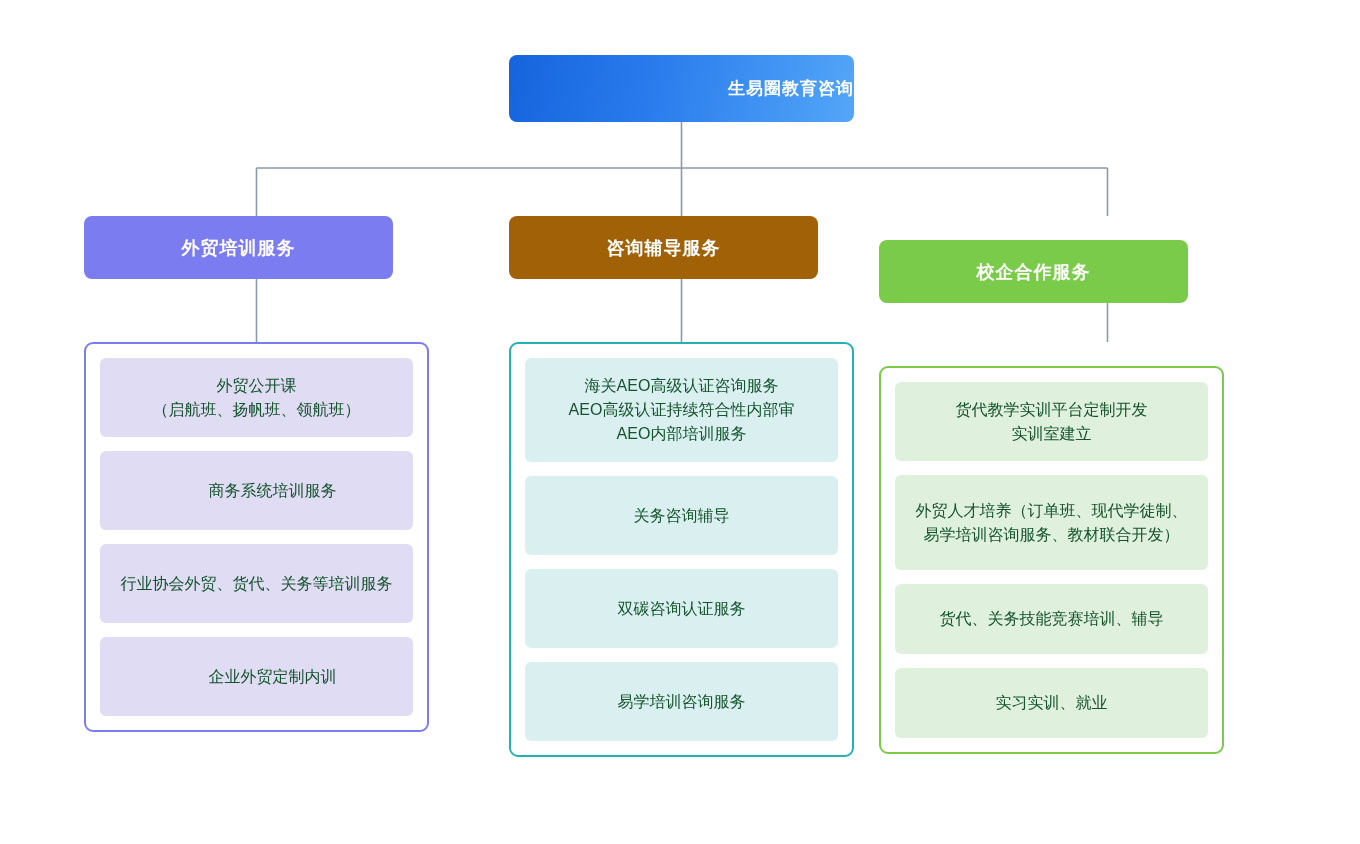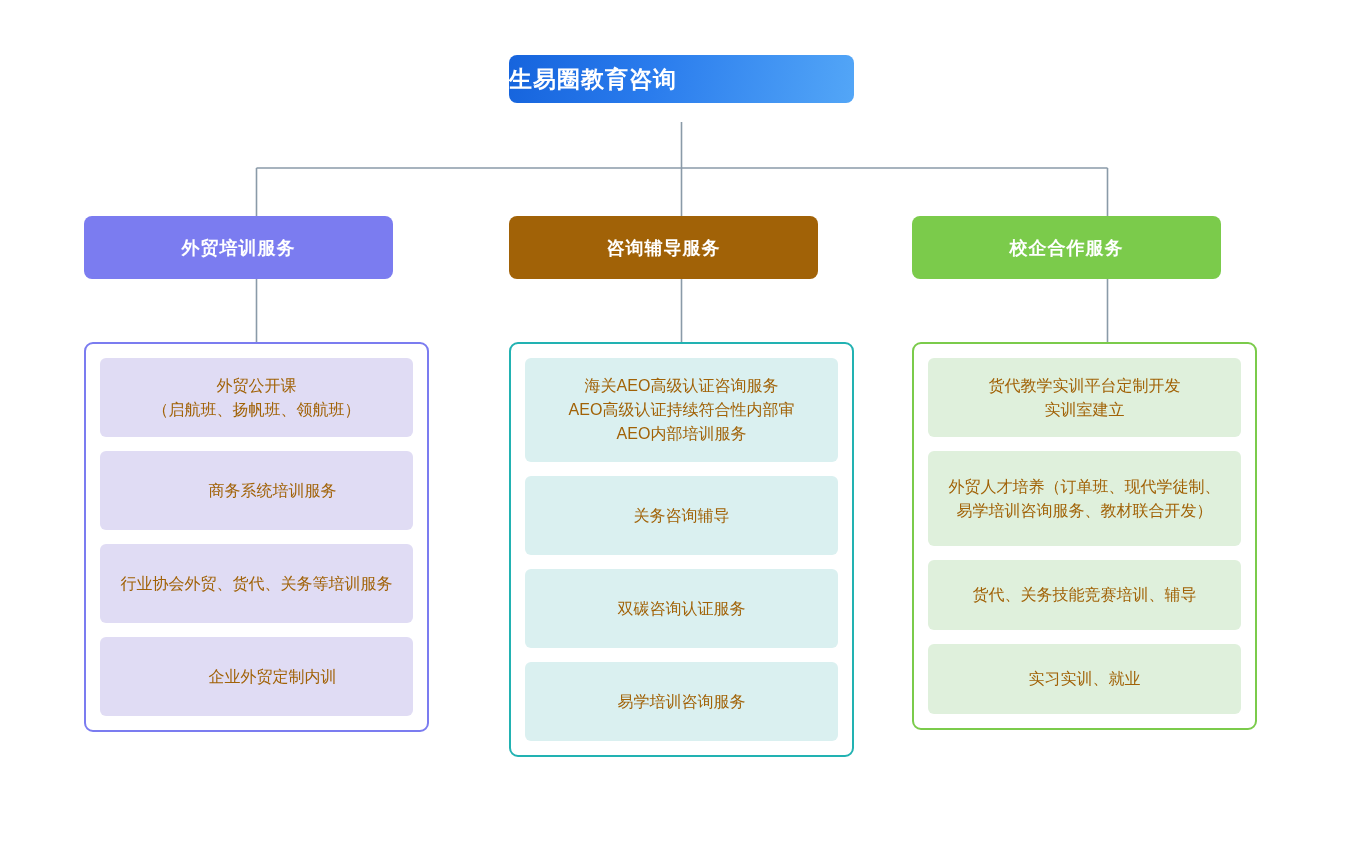--- a/index.html
+++ b/index.html
@@ -29,42 +29,42 @@
     height: 844px;
     pointer-events: none;
   }
 
   
   .root-node {
     position: absolute;
     left: 509px;
     top: 55px;
     width: 345px;
-    height: 48px;
+    height: 67px;
     border-radius: 8px;
     background: linear-gradient(100deg, #1664dd 0%, #2a7ced 42%, #53a6f7 100%);
     color: #ffffff;
-    font-size: 23px;
+    font-size: 17px;
     font-weight: bold;
     letter-spacing: 1px;
     display: flex;
     align-items: center;
-    justify-content: flex-start;
+    justify-content: flex-end;
     box-sizing: border-box;
   }
 
   
   .branch-col {
     position: absolute;
     top: 216px;
     width: 309px;
   }
   .branch-col.col-0 { left: 84px; }
   .branch-col.col-1 { left: 509px; }
-  .branch-col.col-2 { left: 912px; }
+  .branch-col.col-2 { left: 879px; margin-top: 24px; }
 
   .branch-header {
     height: 63px;
     border-radius: 8px;
     display: flex;
     align-items: center;
     justify-content: center;
     color: #ffffff;
     font-size: 18px;
     font-weight: bold;
@@ -86,21 +86,21 @@
     flex-direction: column;
     gap: 14px;
   }
 
   .leaf-item {
     border-radius: 6px;
     box-sizing: border-box;
     padding: 14px 13px;
     font-size: 16px;
     line-height: 1.48;
-    color: #a16207;
+    color: #14532d;
     text-align: center;
     display: flex;
     align-items: center;
     justify-content: center;
     white-space: pre-line;
   }
 
   
   .col-0 .branch-header { background: #7b7cf0; }
   .col-0 .branch-body   { border-color: #7b7cf0; }

